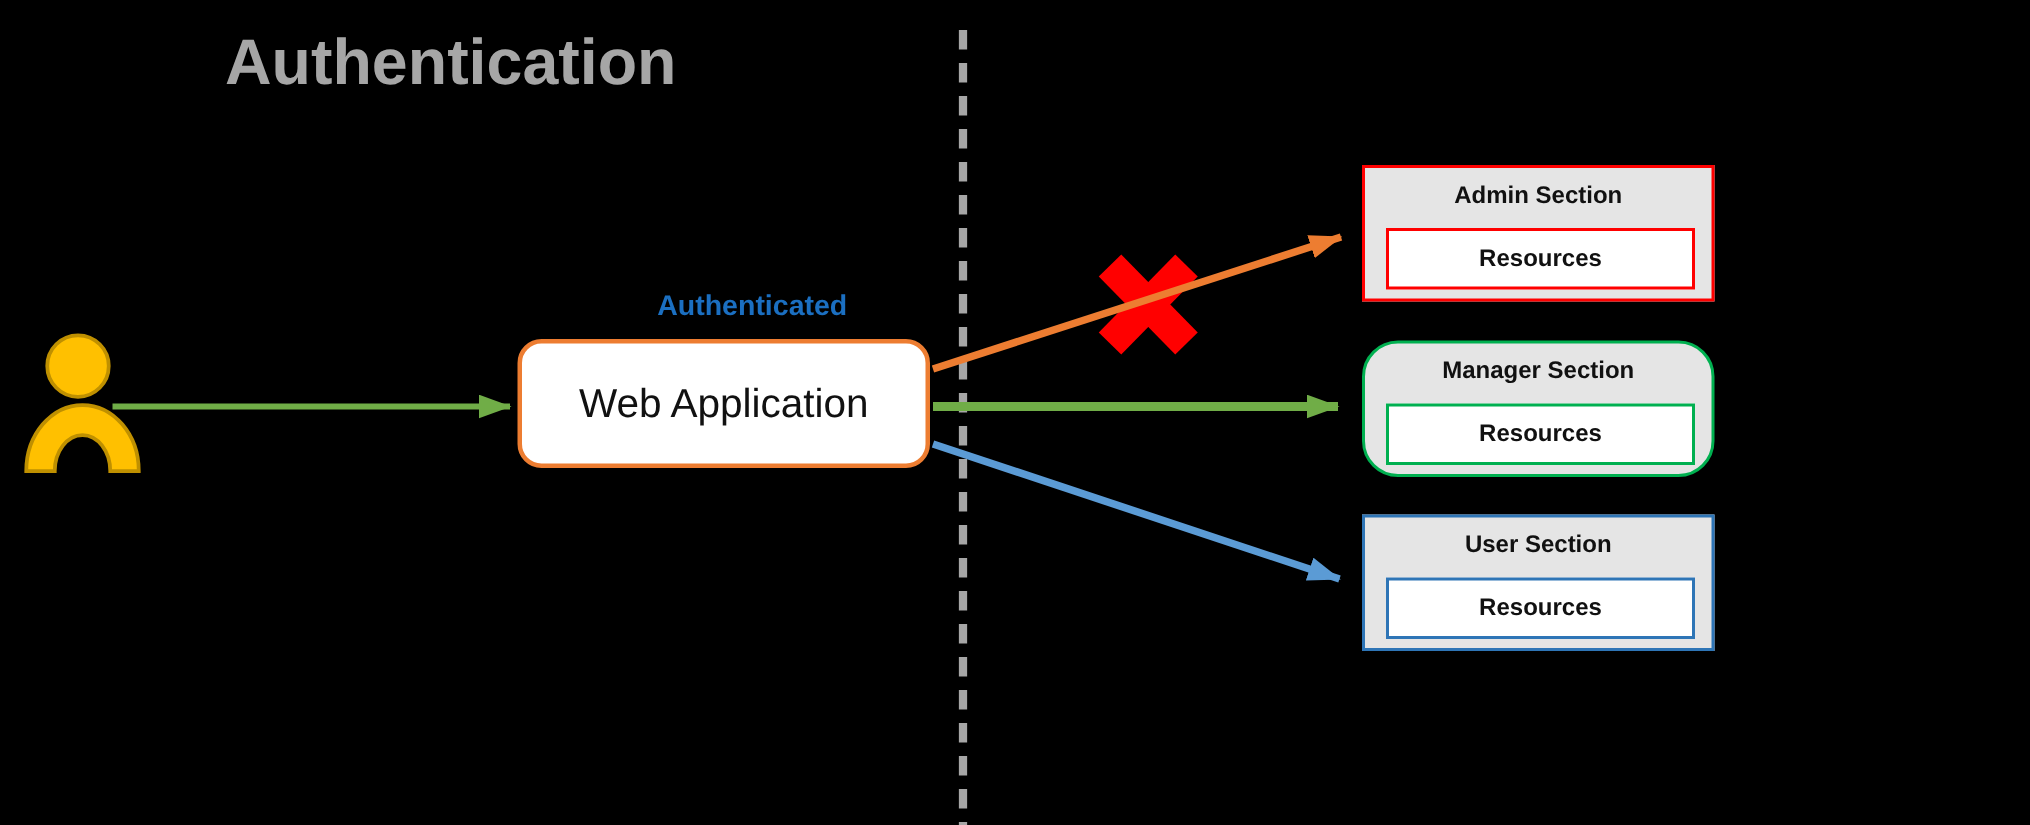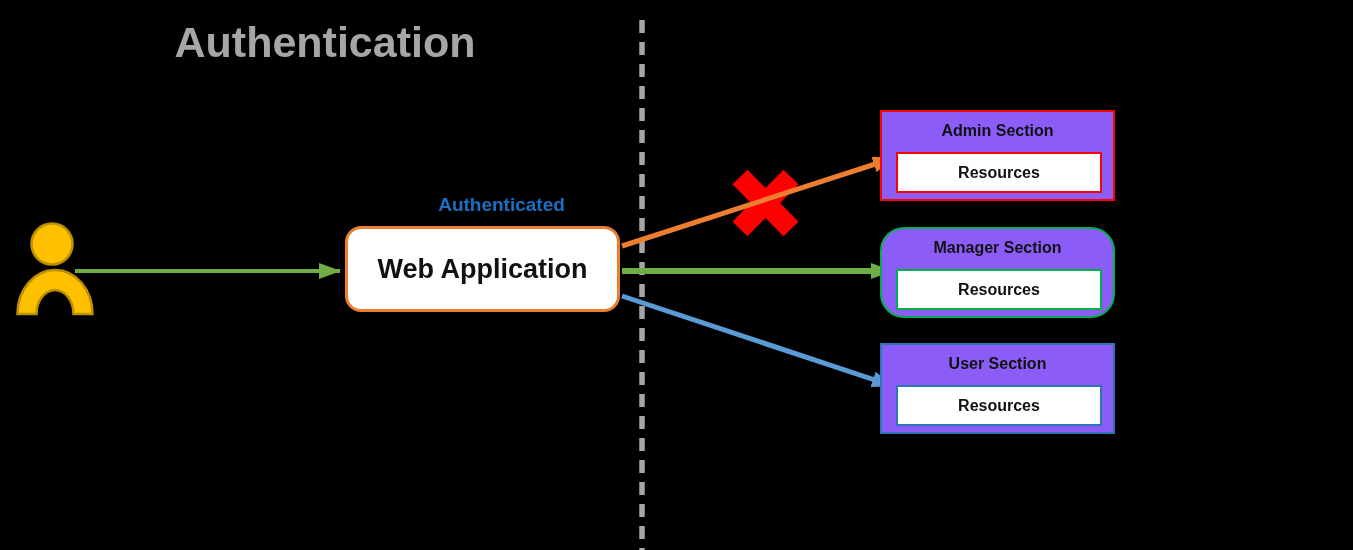--- a/index.html
+++ b/index.html
@@ -3,38 +3,38 @@
 <meta charset="utf-8">
 <style>
   html,body{margin:0;padding:0;background:#000;}
   .stage{
     position:relative;width:1353px;height:550px;background:#000;overflow:hidden;
     font-family:"Liberation Sans","DejaVu Sans",sans-serif;
   }
   svg.layer{position:absolute;left:0;top:0;width:1353px;height:550px;}
   .big-title{
     position:absolute;top:16px;height:52px;line-height:52px;
-    font-size:43px;font-weight:bold;color:#A6A6A6;text-align:center;
+    font-size:43px;font-weight:bold;color:#A6A6A6;text-align:left;
     letter-spacing:0px;
   }
   .title-left{left:150px;width:350px;}
   .title-right{left:840px;width:350px;}
   .auth-label{
     position:absolute;left:364px;top:194px;width:275px;text-align:center;
     font-size:19px;font-weight:bold;color:#1B6FC1;
   }
   .webapp-box{
     position:absolute;left:345px;top:226px;width:269px;height:80px;
     background:#fff;border:3px solid #ED7D31;border-radius:16px;
     display:flex;align-items:center;justify-content:center;
   }
-  .webapp-box .label{font-size:27px;font-weight:bold;color:#111;}
+  .webapp-box .label{font-size:27px;font-weight:normal;color:#111;}
   .section-box{
-    position:absolute;left:880px;width:231px;height:87px;
-    background:#8b5cf6;border:2.5px solid #888;
+    position:absolute;left:908px;width:231px;height:87px;
+    background:#e5e5e5;border:2.5px solid #888;
   }
   .section-box .sec-title{
     text-align:center;margin-top:10px;font-size:16px;font-weight:bold;color:#111;
   }
   .resources-box{
     position:absolute;left:14px;top:40px;width:202px;height:37px;
     background:#fff;border:2px solid #0369a1;
     display:flex;align-items:center;justify-content:center;
   }
   .resources-box .res-label{font-size:16px;font-weight:bold;color:#111;}

